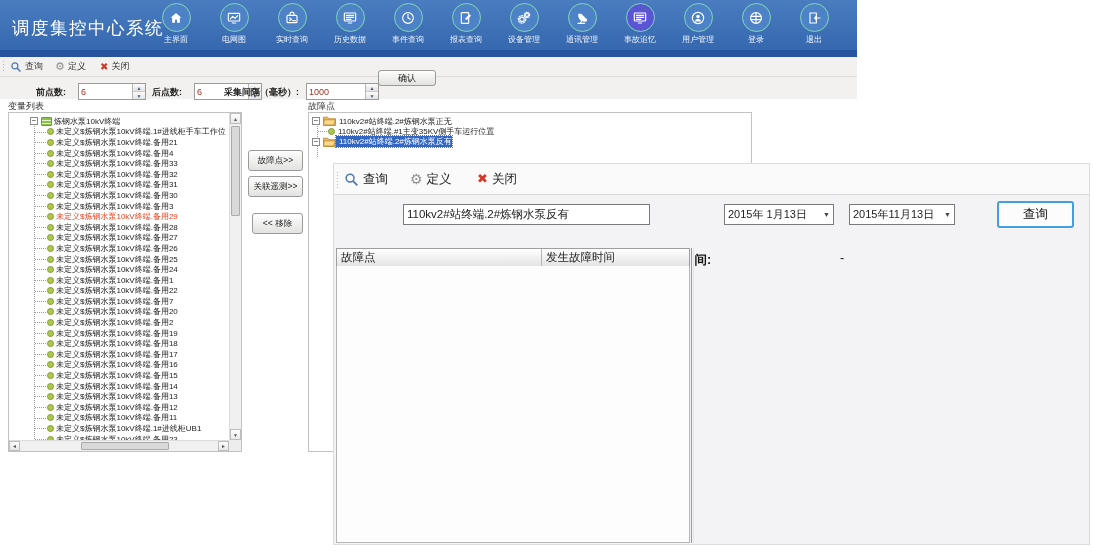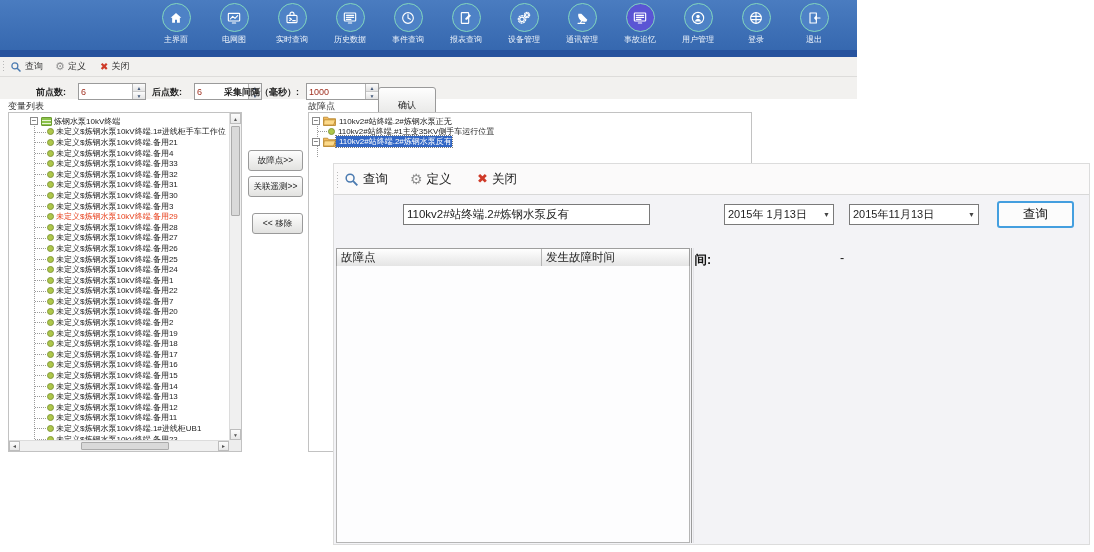--- a/index.html
+++ b/index.html
@@ -99,20 +99,21 @@
   .grid-body{position:absolute;background:#fdfdfe;border:1px solid #b5b5b5;border-top:none;box-sizing:border-box;}
   .vdivider{position:absolute;width:1px;background:#9b9b9b;}
   .vdivider::after{content:"";position:absolute;left:2px;top:0;height:100%;border-left:1px solid #e4e4e8;}
 </style>
 </head>
 <body>
 
 <div id="screen">
 
   <div class="header">
+    <div class="app-title">调度集控中心系统</div>
     <div class="nav">
         <div class="nav-item">
           <span class="nav-circle">
             <span class="nav-ico">
               <svg width="16" height="16" viewBox="0 0 24 24" fill="none" stroke="#fff" stroke-width="1.7" stroke-linecap="round" stroke-linejoin="round">
                 <path d="M12 4.5 4 11.5h2.2V19h4.3v-4.5h3v4.5h4.3v-7.5H20z" fill="#fff" stroke="none"></path>
               </svg>
             </span>
           </span>
           <span class="nav-label">主界面</span>
@@ -289,21 +290,21 @@
         </span>
     </div>
     <div class="plabel" style="left:224px;top:29px">采集间隔（毫秒）:</div>
     <div class="spin" style="left:306px;top:26px;width:73px">
       <input value="1000" style="">
       <span class="updown">
           <span>▲</span>
           <span>▼</span>
         </span>
     </div>
-    <div class="btn" style="left:378px;top:30px;width:58px;height:36px">确认</div>
+    <div class="btn" style="left:378px;top:13px;width:58px;height:16px">确认</div>
   </div>
 
   <div class="panel-title" style="left:8px;top:100px">变量列表</div>
   <div class="panel-title" style="left:308px;top:100px">故障点</div>
 
   <div class="panel" style="left:8px;top:112px;width:234px;height:340px">
     <div class="treebox">
       <div class="vline" style="left:25px;top:10px;height:313px"></div>
       <div class="trow rootrow">
         <span class="expander"></span>
@@ -507,21 +508,21 @@
 
     <div class="dlg-label" style="left:24px;top:44px">故障点:</div>
     <input class="dlg-input" style="left: 69px; top: 40px; width: 247px;" value="110kv2#站终端.2#炼钢水泵反有">
 
     <div class="dlg-label" style="left:341px;top:44px">时  间:</div>
     <div class="dlg-select" style="left:390px;top:40px;width:110px">
       <span>2015年 1月13日</span>
       <span class="arrow">▼</span>
     </div>
     <div class="dlg-label" style="left:506px;top:43px;font-weight:normal">-</div>
-    <div class="dlg-select" style="left:515px;top:40px;width:130px">
+    <div class="dlg-select" style="left:515px;top:40px;width:106px">
       <span>2015年11月13日</span>
       <span class="arrow">▼</span>
     </div>
     <div class="qbtn" style="left:663px;top:37px">查询</div>
 
     <div class="grid-head" style="left:2px;top:84px">
       <div class="cell" style="width:204px">故障点</div>
       <div class="cell" style="width:148px">发生故障时间</div>
     </div>
     <div class="grid-body" style="left:2px;top:102px;width:354px;height:277px"></div>

